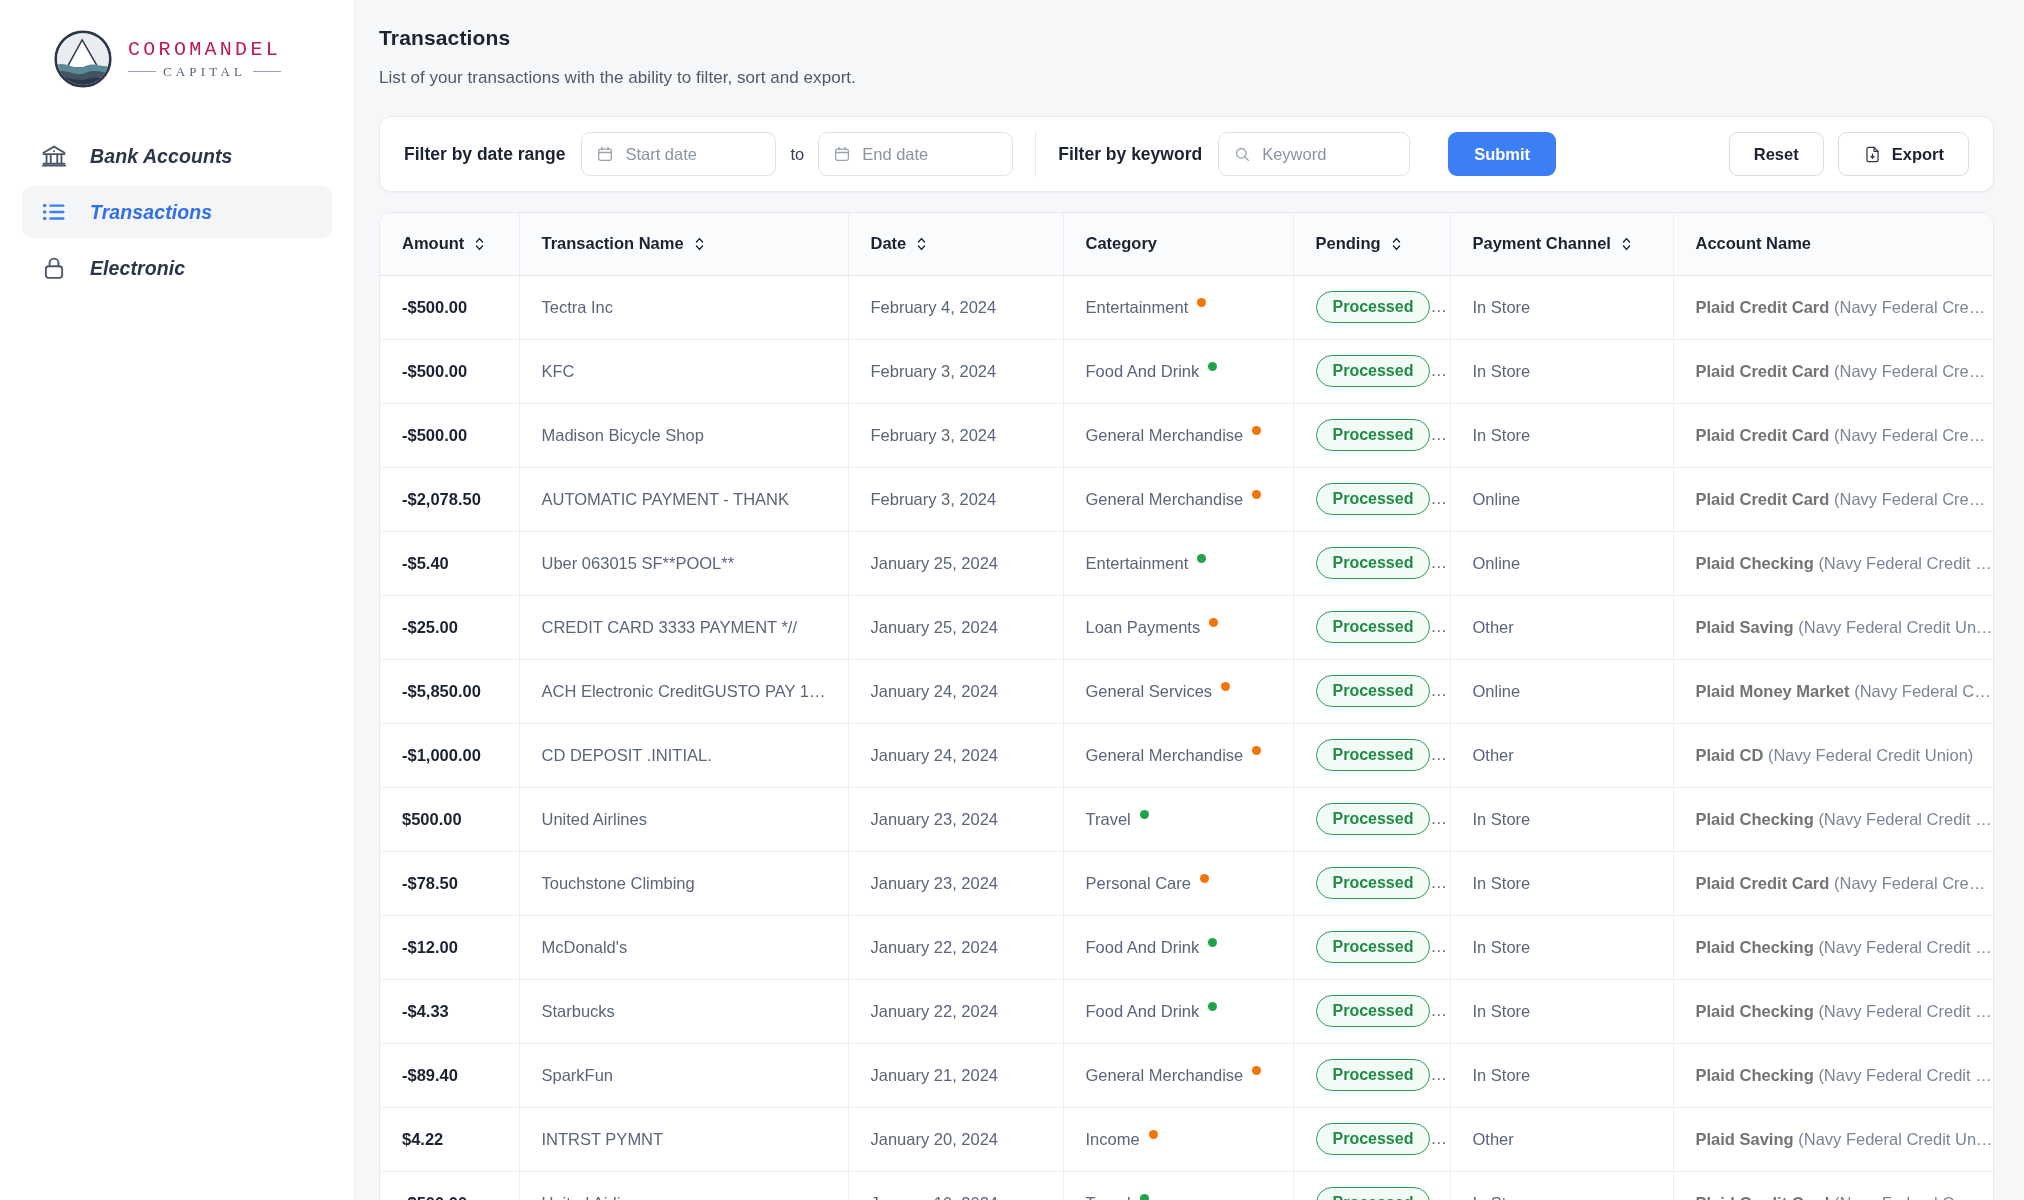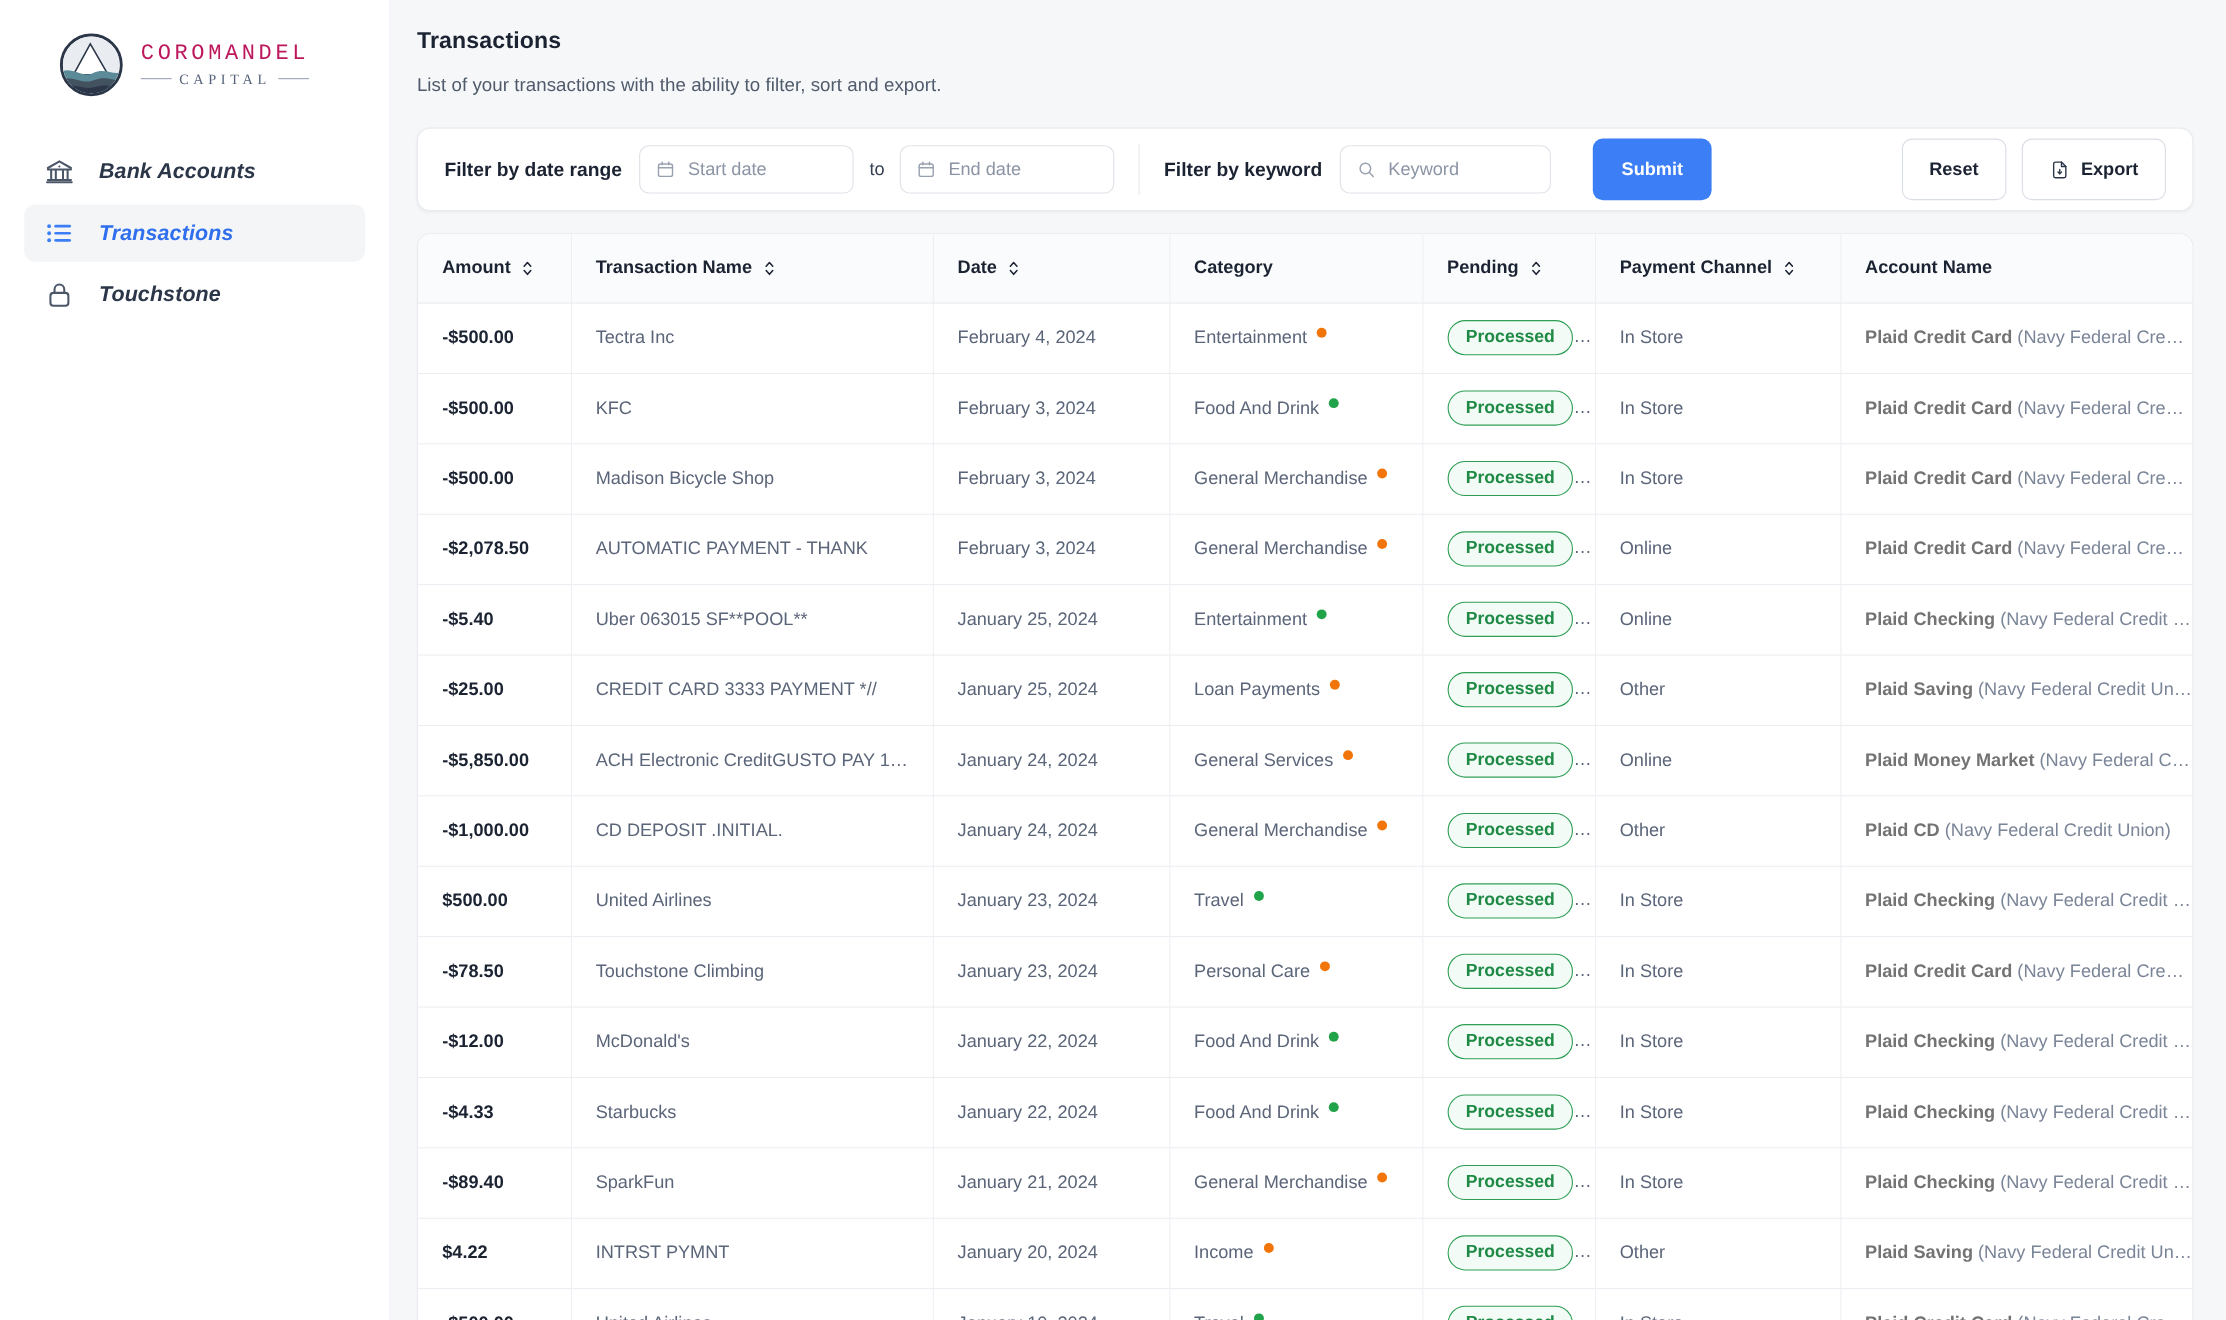--- a/index.html
+++ b/index.html
@@ -91,21 +91,21 @@
     height: 44px; border: 1px solid #dfe2e8; border-radius: 9px;
     display: flex; align-items: center; gap: 11px; padding: 0 14px;
     background: #fff; cursor: text;
   }
   .field.date { width: 195px; margin-left: 16px; }
   .field.keyword { width: 192px; margin-left: 16px; }
   .field-ph { font-size: 16.5px; color: #8b94a4; white-space: nowrap; }
   .to-word { font-size: 16.5px; color: #343f51; margin: 0 14px; }
   .vsep { width: 1px; height: 46px; background: #e6e9ee; margin: 0 22px; }
   .btn {
-    height: 56px; border-radius: 9px; display: flex; align-items: center;
+    height: 44px; border-radius: 9px; display: flex; align-items: center;
     justify-content: center; gap: 10px; cursor: pointer; white-space: nowrap;
     font-size: 16.5px; font-weight: bold;
   }
   .btn-submit { background: #3b7ef5; color: #fff; padding: 0 26px; margin-left: 38px; border: none; }
   .btn-ghost { background: #fff; border: 1px solid #d9dde4; color: #1b2332; padding: 0 24px; }
   .spacer { flex: 1 1 auto; }
   .btn-reset { margin-right: 14px; }
 
   
   .table-card {
@@ -209,21 +209,21 @@
           </g>
         </svg>
         <span class="nav-label">Transactions</span>
       </div>
 
       <div class="nav-item">
         <svg class="nav-icon" viewBox="0 0 24 24" fill="none" stroke="#4b5667" stroke-width="1.6" stroke-linecap="round">
           <rect x="5" y="10.5" width="14" height="10" rx="2.4"></rect>
           <path d="M8.2 10.5 V7.8 a3.8 3.8 0 0 1 7.6 0 V10.5"></path>
         </svg>
-        <span class="nav-label">Touchstone</span>
+        <span class="nav-label">Electronic</span>
       </div>
     </nav>
 
   </aside>
 
   <main class="main">
 
     <h1 class="page-title">Transactions</h1>
     <p class="page-sub">List of your transactions with the ability to filter, sort and export.</p>
 

